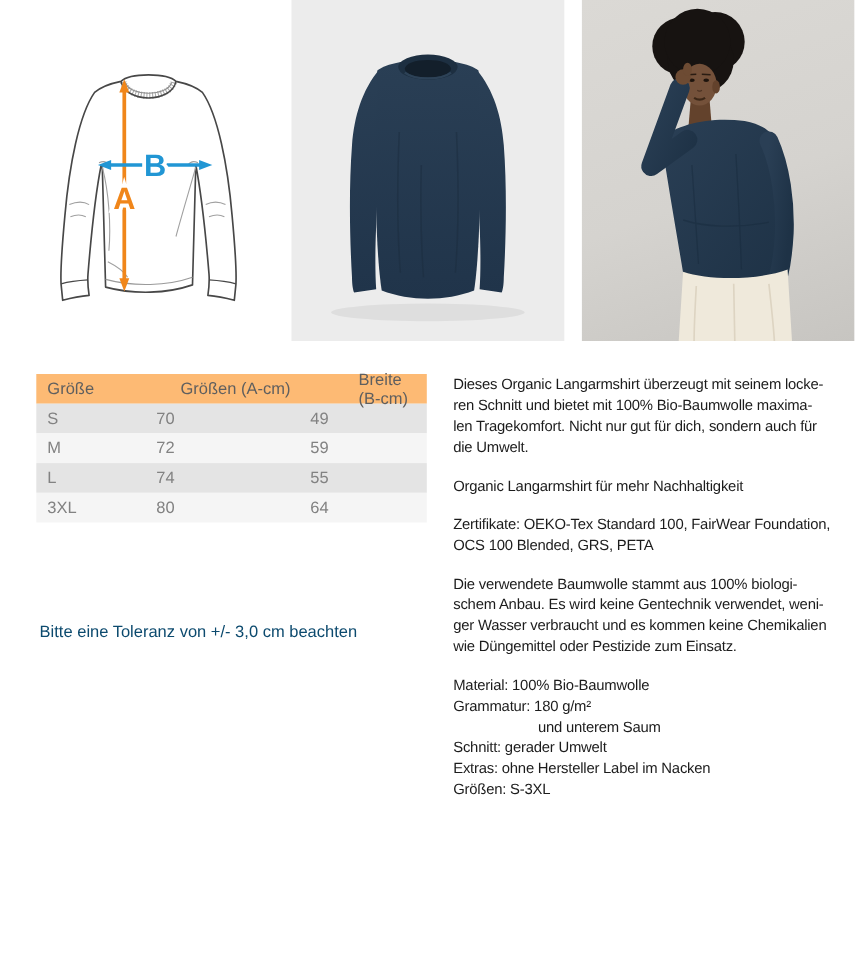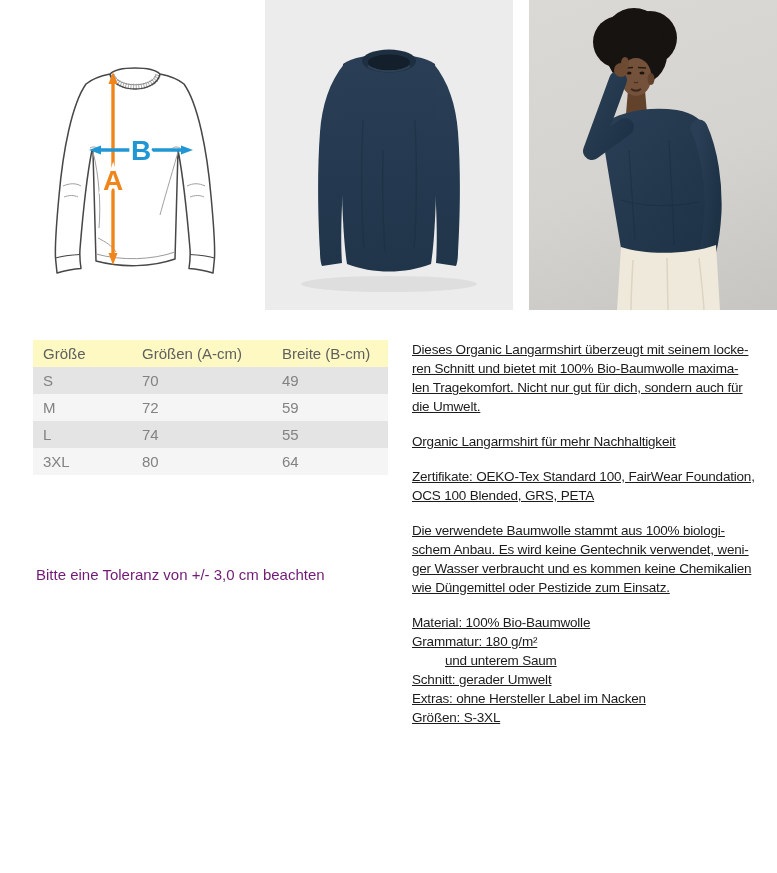--- a/index.html
+++ b/index.html
@@ -9,35 +9,35 @@
   
   .tile{position:absolute;top:0;width:248px;height:310px;overflow:hidden;}
   .tile-diagram{left:0;background:#ffffff;}
   .tile-product{left:265px;background:#ececec;}
   .tile-model{left:529px;background:linear-gradient(160deg,#dbd9d5 0%,#d5d3cf 55%,#c7c5c1 100%);}
   .tile svg{display:block;width:248px;height:310px;}
 
   
   .size-table{position:absolute;left:33px;top:340px;width:355px;font-size:15px;}
   .t-row{display:flex;align-items:center;height:27px;}
-  .t-row.header{background:#fef9c3;color:#5f5f5f;}
+  .t-row.header{background:#fdba74;color:#5f5f5f;gap:22px;}
   .t-row.dark{background:#e4e4e4;color:#828282;}
   .t-row.light{background:#f5f5f5;color:#828282;}
   .t-c1{width:109px;padding-left:10px;box-sizing:border-box;}
   .t-c2{width:140px;}
   .t-c3{flex:1;}
 
-  .tolerance{position:absolute;left:36px;top:566px;font-size:15px;color:#701a75;}
+  .tolerance{position:absolute;left:36px;top:566px;font-size:15px;color:#0c4a6e;}
 
   
   .desc{position:absolute;left:412px;top:340px;width:365px;color:#1c1c1c;
-        font-size:13.5px;line-height:19px;letter-spacing:-0.2px;text-decoration:underline;}
+        font-size:13.5px;line-height:19px;letter-spacing:-0.2px;}
   .desc p{margin:0 0 16px 0;white-space:pre;}
   .desc .spec-line{white-space:pre;}
-  .desc .spec-line.indent{margin-left:33px;}
+  .desc .spec-line.indent{margin-left:77px;}
 </style>
 </head>
 <body>
 
 <div class="page">
 
   <div class="tile tile-diagram">
     <svg viewBox="0 0 248 310">
 
       <path d="M 110,74

